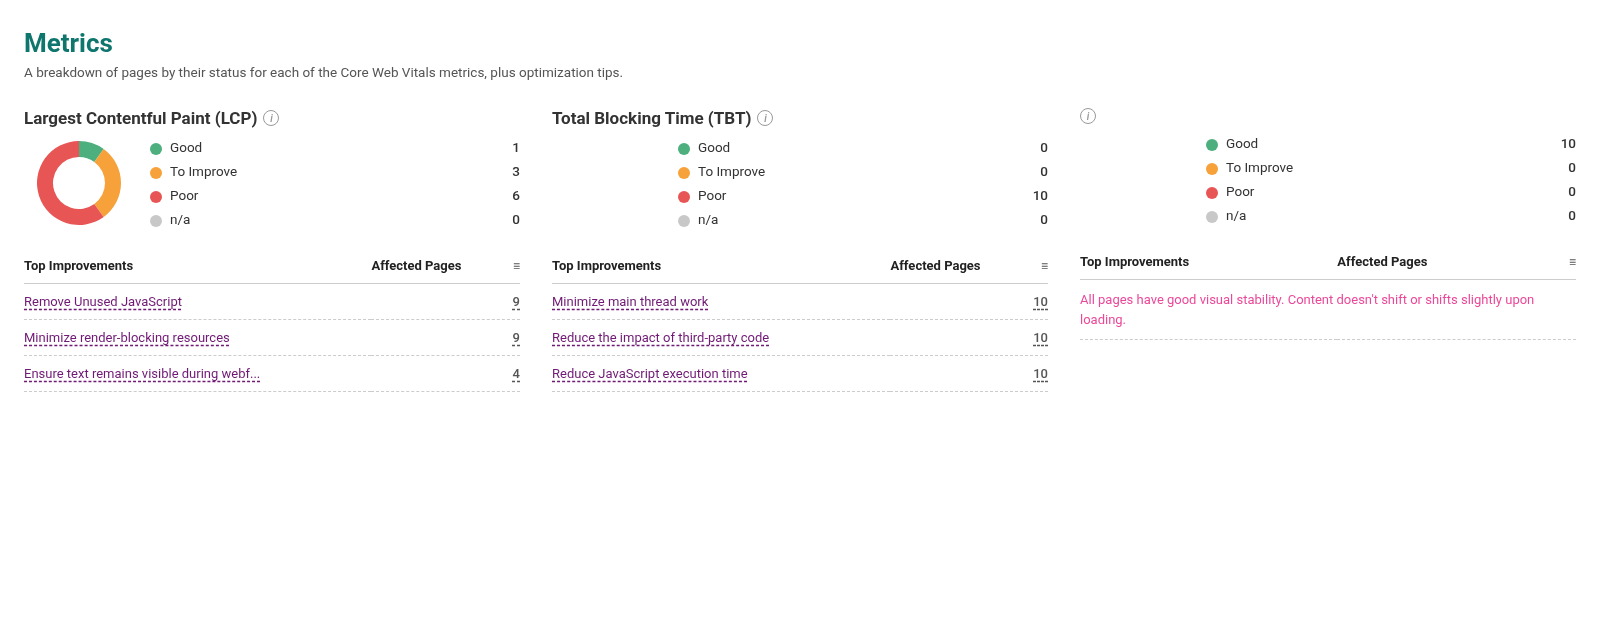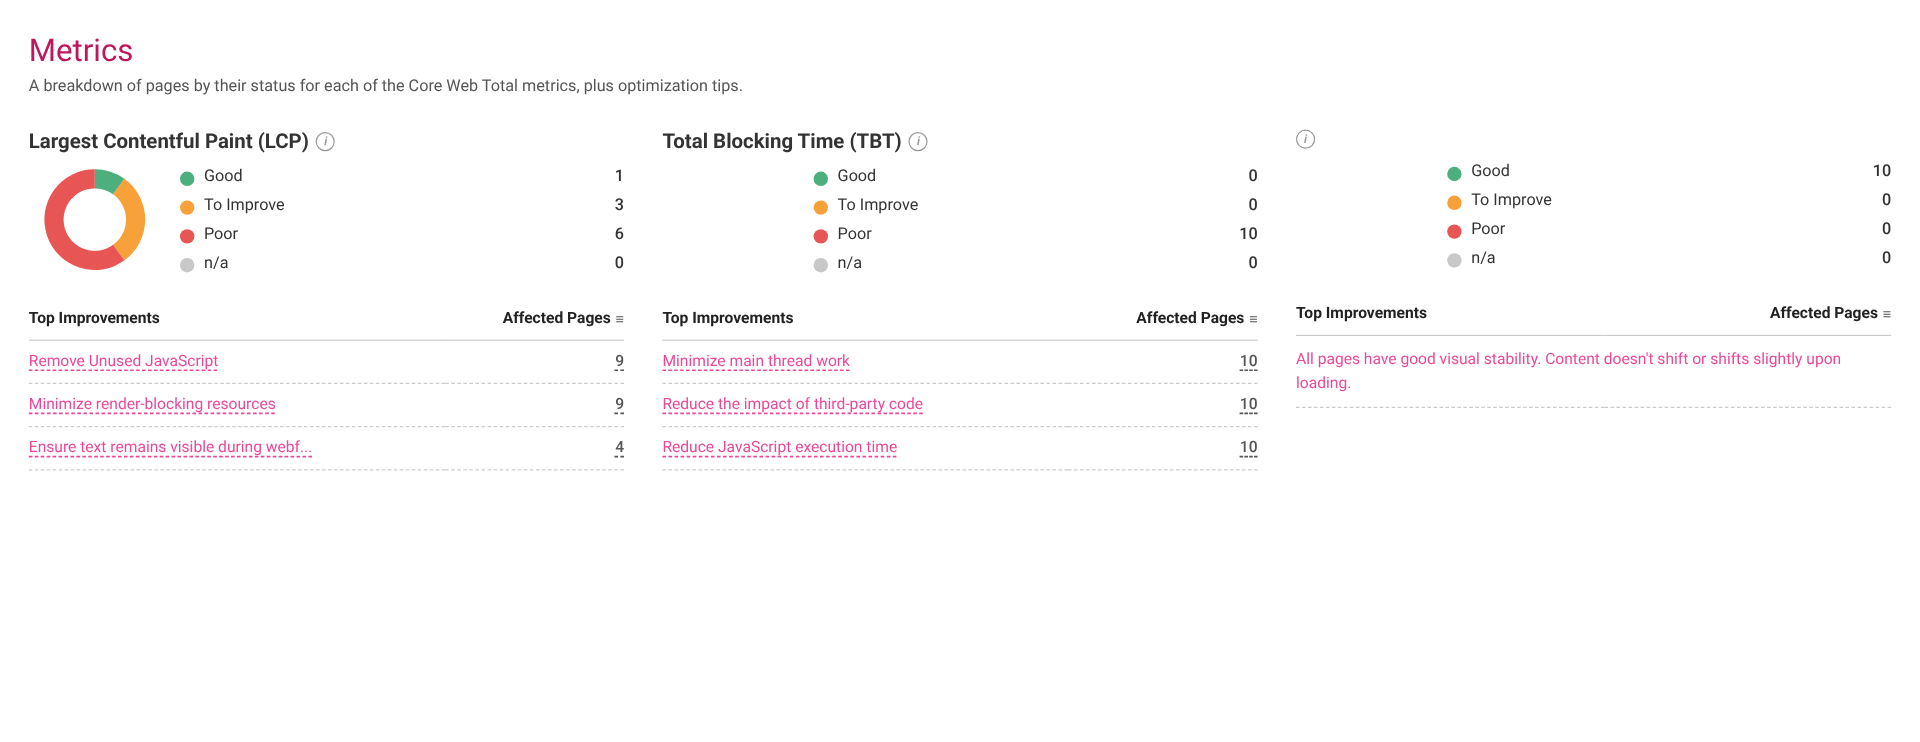--- a/index.html
+++ b/index.html
@@ -5,23 +5,23 @@
     * { box-sizing: border-box; margin: 0; padding: 0; }
     body {
       font-family: -apple-system, BlinkMacSystemFont, 'Segoe UI', Roboto, sans-serif;
       background: #fff;
       color: #333;
       padding: 28px 24px;
       font-size: 14px;
     }
     h1.page-title {
       font-size: 26px;
-      font-weight: 400;
+      font-weight: 700;
       margin-bottom: 6px;
-      color: #be185d;
+      color: #0f766e;
     }
     .subtitle {
       color: #555;
       font-size: 13.5px;
       margin-bottom: 28px;
     }
     .metrics-grid {
       display: grid;
       grid-template-columns: 1fr 1fr 1fr;
       gap: 0 32px;
@@ -106,35 +106,35 @@
       padding: 0 0 10px 0;
       border-bottom: 1.5px solid #ccc;
     }
     .improvements-table th.right-col {
       text-align: right;
       white-space: nowrap;
     }
     .col-header-with-icon {
       display: flex;
       align-items: center;
-      justify-content: flex-end;
+      justify-content: space-between;
       gap: 4px;
     }
     .sort-icon {
       font-size: 12px;
       color: #555;
     }
     .improvements-table td {
       padding: 10px 0;
       font-size: 13px;
       border-bottom: 1px dashed #ccc;
       vertical-align: middle;
     }
     .improvements-table td a {
-      color: #ec4899;
+      color: #701a75;
       text-decoration: underline;
       text-decoration-style: dashed;
       text-underline-offset: 3px;
       cursor: pointer;
     }
     .improvements-table td.count-cell {
       text-align: right;
       font-weight: 500;
       color: #555;
       text-decoration: underline;
@@ -145,21 +145,21 @@
       color: #ec4899;
       font-size: 13.5px;
       line-height: 1.5;
       margin-top: 8px;
     }
   </style>
 </head>
 <body>
 
 <h1 class="page-title">Metrics</h1>
-<p class="subtitle">A breakdown of pages by their status for each of the Core Web Total metrics, plus optimization tips.</p>
+<p class="subtitle">A breakdown of pages by their status for each of the Core Web Vitals metrics, plus optimization tips.</p>
 
 <div class="metrics-grid">
 <div class="metric-section">
       <div class="metric-title">
         <span>Largest Contentful Paint (LCP)</span>
       <span class="info-icon">i</span>
       </div>
       <div class="chart-legend-row">
         <div class="donut-container"><svg viewBox="0 0 110 110" width="110" height="110">
             <path d="M 55 13 A 42 42 0 0 1 79.68698059628387 21.02128623625221 L 70.2824165596043 33.96555814625137 A 26 26 0 0 0 55 29 Z" fill="#4caf7d"></path>

